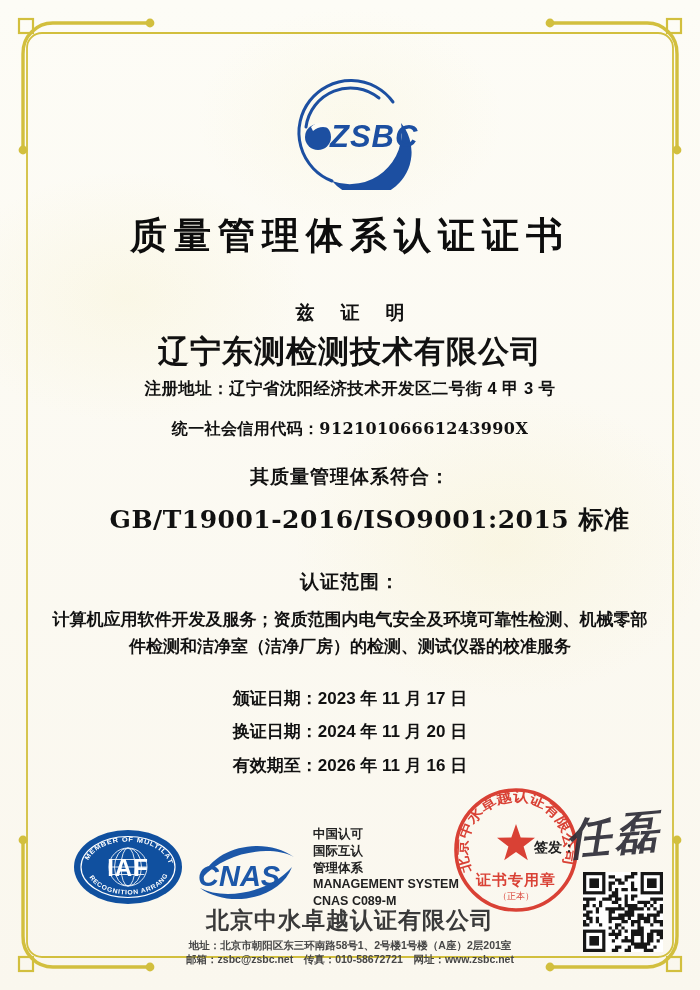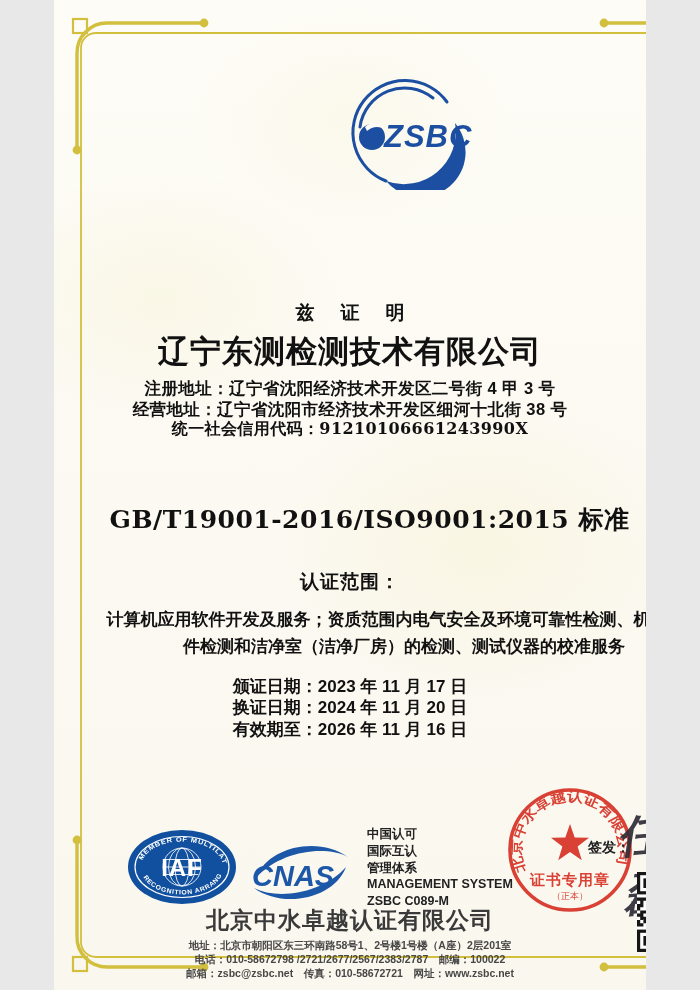--- a/index.html
+++ b/index.html
@@ -1,17 +1,17 @@
 <!DOCTYPE html>
 <html><head>
 <meta charset="utf-8">
 <style>
   html,body{margin:0;padding:0;background:#e8e8e8;}
   .page{
-    position:relative;width:592px;height:990px;margin:0 auto;overflow:hidden;
+    position:relative;width:700px;height:990px;margin:0 auto;overflow:hidden;
     background:
       radial-gradient(260px 180px at 18% 30%, rgba(238,226,150,.14), transparent 70%),
       radial-gradient(300px 220px at 72% 55%, rgba(238,226,150,.16), transparent 70%),
       radial-gradient(220px 160px at 50% 12%, rgba(238,226,150,.10), transparent 70%),
       linear-gradient(#fdfcf6,#faf7ee);
     font-family:"Liberation Sans", sans-serif;color:#111;
   }
   .abs{position:absolute;left:0;right:0;text-align:center;}
   svg{display:block;}
   .border-frame{position:absolute;inset:0;}
@@ -21,21 +21,21 @@
   .company{top:331px;font-size:31px;font-weight:bold;letter-spacing:1px;}
   .addr{font-size:16.5px;font-weight:600;letter-spacing:.4px;}
   .addr1{top:378px;}
   .addr2{top:399px;}
   .addr3{top:419px;font-family:"DejaVu Serif",serif;font-size:16px;}
   .conforms{top:464px;font-size:19px;font-weight:bold;letter-spacing:1px;}
   .standard{top:503px;font-size:25px;font-weight:600;font-family:"DejaVu Serif",serif;letter-spacing:.5px;margin-left:39px;}
   .scopelabel{top:569px;font-size:19px;font-weight:bold;letter-spacing:1px;}
   .scope{top:606px;width:608px;left:46px;right:auto;font-size:17px;font-weight:600;line-height:1.6;text-align:center;}
   .dates{top:676px;font-size:17px;font-weight:600;line-height:1.25;}
-  .dates div{margin:0;}
+  .dates div{margin:12px;}
   .note{top:740px;width:636px;left:32px;right:auto;font-size:13px;font-weight:600;line-height:1.32;text-align:center;color:#1a1a1a;}
   .cnas-block{position:absolute;left:313px;top:826px;text-align:left;font-size:12.5px;font-weight:bold;line-height:1.34;color:#222;}
   .issuer{top:905px;font-size:23px;font-weight:bold;letter-spacing:1px;color:#3a3a3a;}
   .foot{top:938px;font-size:10.5px;font-weight:600;line-height:1.35;color:#474747;text-align:center;}
   .sig-label{position:absolute;left:534px;top:839px;font-size:14px;font-weight:bold;color:#222;}
   .sig-name{
     position:absolute;left:566px;top:806px;font-size:44px;font-style:italic;font-weight:bold;
     font-family:"DejaVu Serif",serif;color:#2f2e38;transform:rotate(-5deg);letter-spacing:4px;opacity:.92;
   }
   .stamp{position:absolute;left:450px;top:782px;opacity:.88;}
@@ -83,25 +83,26 @@
     <g fill="none" stroke="#1c4fa1" stroke-width="3" stroke-linecap="round">
       <path d="M 106 28 A 52 52 0 1 0 45 107"></path>
       <path d="M 92 24 A 45 45 0 0 0 19 53"></path>
     </g>
     <path d="M 114 49 A 52 52 0 0 1 45 107 A 44 44 0 0 0 114 49 Z" fill="#1c4fa1"></path>
     <circle cx="31" cy="63" r="13" fill="#1c4fa1"></circle>
     <path d="M 24 53 Q 33 44 44 55 Q 34 50 26 57 Z" fill="#fdfcf6"></path>
     <text x="43" y="73" font-size="31" font-weight="bold" font-style="italic" letter-spacing="1" fill="#1c4fa1" font-family="Liberation Sans, sans-serif">ZSBC</text>
   </svg>
 
+  <div class="abs title">质量管理体系认证证书</div>
   <div class="abs company">辽宁东测检测技术有限公司</div>
   <div class="abs hereby">兹证明</div>
   <div class="abs addr addr1">注册地址：辽宁省沈阳经济技术开发区二号街 4 甲 3 号</div>
-  <div class="abs addr addr2">经营地址：辽宁省沈阳市经济技术开发区细河十北街 38 号</div>
   <div class="abs addr addr3">统一社会信用代码：91210106661243990X</div>
+  <div class="abs conforms">其质量管理体系符合：</div>
   <div class="abs standard">GB/T19001-2016/ISO9001:2015 标准</div>
   <div class="abs scopelabel">认证范围：</div>
   <div class="abs scope">计算机应用软件开发及服务；资质范围内电气安全及环境可靠性检测、机械零部件检测和洁净室（洁净厂房）的检测、测试仪器的校准服务</div>
 
   <div class="abs dates">
     <div>颁证日期：2023 年 11 月 17 日</div>
     <div>换证日期：2024 年 11 月 20 日</div>
     <div>有效期至：2026 年 11 月 16 日</div>
   </div>
 
@@ -132,21 +133,21 @@
     <path d="M 5 40 C 17 8 68 -2 97 19 C 74 7 29 13 5 40 Z" fill="#1c57a8"></path>
     <path d="M 95 29 C 83 61 32 71 3 50 C 26 62 71 56 95 29 Z" fill="#1c57a8"></path>
     <text x="1" y="48" font-size="29" font-weight="bold" font-style="italic" fill="#1c57a8" font-family="Liberation Sans, sans-serif">CNAS</text>
   </svg>
 
   <div class="cnas-block">
     <div>中国认可</div>
     <div>国际互认</div>
     <div>管理体系</div>
     <div>MANAGEMENT SYSTEM</div>
-    <div>ZSBC C089-M</div>
+    <div>CNAS C089-M</div>
   </div>
 
   <svg class="stamp" width="132" height="136" viewBox="0 0 132 136">
     <defs>
       <path id="sealRing" d="M 21.6 88.7 A 49 49 0 1 1 110.4 88.7"></path>
     </defs>
     <circle cx="66" cy="68" r="60" fill="none" stroke="#d5281c" stroke-width="3.6"></circle>
     <polygon fill="#d5281c" points="66,42 70.7,55.5 85.0,55.8 73.6,64.5 77.8,78.2 66,70 54.2,78.2 58.4,64.5 47.0,55.8 61.3,55.5"></polygon>
     <text font-size="13.5" font-weight="bold" fill="#d5281c" font-family="Liberation Sans, sans-serif">
       <textPath href="#sealRing" startOffset="0" textLength="190" lengthAdjust="spacingAndGlyphs">北京中水卓越认证有限公司</textPath>
@@ -178,17 +179,16 @@
         </g>
     </g>
     <g class="mods">
         <path fill="#161616" d="M46.5 0.0h3.1v3.1h-3.1zM49.6 0.0h3.1v3.1h-3.1zM24.8 3.1h3.1v3.1h-3.1zM27.9 3.1h3.1v3.1h-3.1zM40.3 3.1h3.1v3.1h-3.1zM43.4 3.1h3.1v3.1h-3.1zM46.5 3.1h3.1v3.1h-3.1zM31.0 6.2h3.1v3.1h-3.1zM34.1 6.2h3.1v3.1h-3.1zM40.3 6.2h3.1v3.1h-3.1zM24.8 9.3h3.1v3.1h-3.1zM27.9 9.3h3.1v3.1h-3.1zM34.1 9.3h3.1v3.1h-3.1zM37.2 9.3h3.1v3.1h-3.1zM46.5 9.3h3.1v3.1h-3.1zM24.8 12.4h3.1v3.1h-3.1zM46.5 12.4h3.1v3.1h-3.1zM24.8 15.5h3.1v3.1h-3.1zM31.0 15.5h3.1v3.1h-3.1zM37.2 15.5h3.1v3.1h-3.1zM40.3 15.5h3.1v3.1h-3.1zM46.5 15.5h3.1v3.1h-3.1zM49.6 15.5h3.1v3.1h-3.1zM27.9 18.6h3.1v3.1h-3.1zM31.0 18.6h3.1v3.1h-3.1zM24.8 21.7h3.1v3.1h-3.1zM27.9 21.7h3.1v3.1h-3.1zM31.0 21.7h3.1v3.1h-3.1zM40.3 21.7h3.1v3.1h-3.1zM46.5 21.7h3.1v3.1h-3.1zM49.6 21.7h3.1v3.1h-3.1zM0.0 24.8h3.1v3.1h-3.1zM3.1 24.8h3.1v3.1h-3.1zM6.2 24.8h3.1v3.1h-3.1zM9.3 24.8h3.1v3.1h-3.1zM18.6 24.8h3.1v3.1h-3.1zM21.7 24.8h3.1v3.1h-3.1zM24.8 24.8h3.1v3.1h-3.1zM31.0 24.8h3.1v3.1h-3.1zM34.1 24.8h3.1v3.1h-3.1zM40.3 24.8h3.1v3.1h-3.1zM46.5 24.8h3.1v3.1h-3.1zM65.1 24.8h3.1v3.1h-3.1zM68.2 24.8h3.1v3.1h-3.1zM71.3 24.8h3.1v3.1h-3.1zM74.4 24.8h3.1v3.1h-3.1zM3.1 27.9h3.1v3.1h-3.1zM15.5 27.9h3.1v3.1h-3.1zM27.9 27.9h3.1v3.1h-3.1zM31.0 27.9h3.1v3.1h-3.1zM40.3 27.9h3.1v3.1h-3.1zM52.7 27.9h3.1v3.1h-3.1zM55.8 27.9h3.1v3.1h-3.1zM58.9 27.9h3.1v3.1h-3.1zM62.0 27.9h3.1v3.1h-3.1zM68.2 27.9h3.1v3.1h-3.1zM0.0 31.0h3.1v3.1h-3.1zM3.1 31.0h3.1v3.1h-3.1zM9.3 31.0h3.1v3.1h-3.1zM15.5 31.0h3.1v3.1h-3.1zM34.1 31.0h3.1v3.1h-3.1zM40.3 31.0h3.1v3.1h-3.1zM43.4 31.0h3.1v3.1h-3.1zM46.5 31.0h3.1v3.1h-3.1zM49.6 31.0h3.1v3.1h-3.1zM58.9 31.0h3.1v3.1h-3.1zM65.1 31.0h3.1v3.1h-3.1zM74.4 31.0h3.1v3.1h-3.1zM0.0 34.1h3.1v3.1h-3.1zM12.4 34.1h3.1v3.1h-3.1zM21.7 34.1h3.1v3.1h-3.1zM24.8 34.1h3.1v3.1h-3.1zM27.9 34.1h3.1v3.1h-3.1zM31.0 34.1h3.1v3.1h-3.1zM34.1 34.1h3.1v3.1h-3.1zM37.2 34.1h3.1v3.1h-3.1zM43.4 34.1h3.1v3.1h-3.1zM46.5 34.1h3.1v3.1h-3.1zM49.6 34.1h3.1v3.1h-3.1zM52.7 34.1h3.1v3.1h-3.1zM55.8 34.1h3.1v3.1h-3.1zM62.0 34.1h3.1v3.1h-3.1zM68.2 34.1h3.1v3.1h-3.1zM74.4 34.1h3.1v3.1h-3.1zM3.1 37.2h3.1v3.1h-3.1zM6.2 37.2h3.1v3.1h-3.1zM12.4 37.2h3.1v3.1h-3.1zM24.8 37.2h3.1v3.1h-3.1zM27.9 37.2h3.1v3.1h-3.1zM40.3 37.2h3.1v3.1h-3.1zM43.4 37.2h3.1v3.1h-3.1zM46.5 37.2h3.1v3.1h-3.1zM71.3 37.2h3.1v3.1h-3.1zM74.4 37.2h3.1v3.1h-3.1zM0.0 40.3h3.1v3.1h-3.1zM3.1 40.3h3.1v3.1h-3.1zM24.8 40.3h3.1v3.1h-3.1zM34.1 40.3h3.1v3.1h-3.1zM37.2 40.3h3.1v3.1h-3.1zM40.3 40.3h3.1v3.1h-3.1zM43.4 40.3h3.1v3.1h-3.1zM46.5 40.3h3.1v3.1h-3.1zM52.7 40.3h3.1v3.1h-3.1zM55.8 40.3h3.1v3.1h-3.1zM62.0 40.3h3.1v3.1h-3.1zM65.1 40.3h3.1v3.1h-3.1zM68.2 40.3h3.1v3.1h-3.1zM71.3 40.3h3.1v3.1h-3.1zM3.1 43.4h3.1v3.1h-3.1zM6.2 43.4h3.1v3.1h-3.1zM12.4 43.4h3.1v3.1h-3.1zM24.8 43.4h3.1v3.1h-3.1zM27.9 43.4h3.1v3.1h-3.1zM31.0 43.4h3.1v3.1h-3.1zM34.1 43.4h3.1v3.1h-3.1zM37.2 43.4h3.1v3.1h-3.1zM43.4 43.4h3.1v3.1h-3.1zM52.7 43.4h3.1v3.1h-3.1zM55.8 43.4h3.1v3.1h-3.1zM58.9 43.4h3.1v3.1h-3.1zM62.0 43.4h3.1v3.1h-3.1zM68.2 43.4h3.1v3.1h-3.1zM0.0 46.5h3.1v3.1h-3.1zM6.2 46.5h3.1v3.1h-3.1zM12.4 46.5h3.1v3.1h-3.1zM24.8 46.5h3.1v3.1h-3.1zM37.2 46.5h3.1v3.1h-3.1zM40.3 46.5h3.1v3.1h-3.1zM46.5 46.5h3.1v3.1h-3.1zM49.6 46.5h3.1v3.1h-3.1zM52.7 46.5h3.1v3.1h-3.1zM58.9 46.5h3.1v3.1h-3.1zM62.0 46.5h3.1v3.1h-3.1zM68.2 46.5h3.1v3.1h-3.1zM71.3 46.5h3.1v3.1h-3.1zM74.4 46.5h3.1v3.1h-3.1zM0.0 49.6h3.1v3.1h-3.1zM3.1 49.6h3.1v3.1h-3.1zM15.5 49.6h3.1v3.1h-3.1zM31.0 49.6h3.1v3.1h-3.1zM34.1 49.6h3.1v3.1h-3.1zM46.5 49.6h3.1v3.1h-3.1zM52.7 49.6h3.1v3.1h-3.1zM65.1 49.6h3.1v3.1h-3.1zM74.4 49.6h3.1v3.1h-3.1zM24.8 52.7h3.1v3.1h-3.1zM31.0 52.7h3.1v3.1h-3.1zM37.2 52.7h3.1v3.1h-3.1zM52.7 52.7h3.1v3.1h-3.1zM55.8 52.7h3.1v3.1h-3.1zM27.9 55.8h3.1v3.1h-3.1zM34.1 55.8h3.1v3.1h-3.1zM40.3 55.8h3.1v3.1h-3.1zM46.5 55.8h3.1v3.1h-3.1zM49.6 55.8h3.1v3.1h-3.1zM52.7 55.8h3.1v3.1h-3.1zM55.8 55.8h3.1v3.1h-3.1zM65.1 55.8h3.1v3.1h-3.1zM68.2 55.8h3.1v3.1h-3.1zM71.3 55.8h3.1v3.1h-3.1zM74.4 55.8h3.1v3.1h-3.1zM24.8 58.9h3.1v3.1h-3.1zM27.9 58.9h3.1v3.1h-3.1zM31.0 58.9h3.1v3.1h-3.1zM34.1 58.9h3.1v3.1h-3.1zM46.5 58.9h3.1v3.1h-3.1zM49.6 58.9h3.1v3.1h-3.1zM52.7 58.9h3.1v3.1h-3.1zM55.8 58.9h3.1v3.1h-3.1zM62.0 58.9h3.1v3.1h-3.1zM65.1 58.9h3.1v3.1h-3.1zM71.3 58.9h3.1v3.1h-3.1zM74.4 58.9h3.1v3.1h-3.1zM31.0 62.0h3.1v3.1h-3.1zM40.3 62.0h3.1v3.1h-3.1zM46.5 62.0h3.1v3.1h-3.1zM55.8 62.0h3.1v3.1h-3.1zM62.0 62.0h3.1v3.1h-3.1zM65.1 62.0h3.1v3.1h-3.1zM74.4 62.0h3.1v3.1h-3.1zM27.9 65.1h3.1v3.1h-3.1zM37.2 65.1h3.1v3.1h-3.1zM40.3 65.1h3.1v3.1h-3.1zM43.4 65.1h3.1v3.1h-3.1zM46.5 65.1h3.1v3.1h-3.1zM55.8 65.1h3.1v3.1h-3.1zM62.0 65.1h3.1v3.1h-3.1zM65.1 65.1h3.1v3.1h-3.1zM71.3 65.1h3.1v3.1h-3.1zM46.5 68.2h3.1v3.1h-3.1zM49.6 68.2h3.1v3.1h-3.1zM52.7 68.2h3.1v3.1h-3.1zM55.8 68.2h3.1v3.1h-3.1zM58.9 68.2h3.1v3.1h-3.1zM62.0 68.2h3.1v3.1h-3.1zM31.0 71.3h3.1v3.1h-3.1zM34.1 71.3h3.1v3.1h-3.1zM43.4 71.3h3.1v3.1h-3.1zM49.6 71.3h3.1v3.1h-3.1zM52.7 71.3h3.1v3.1h-3.1zM55.8 71.3h3.1v3.1h-3.1zM58.9 71.3h3.1v3.1h-3.1zM68.2 71.3h3.1v3.1h-3.1zM27.9 74.4h3.1v3.1h-3.1zM31.0 74.4h3.1v3.1h-3.1zM40.3 74.4h3.1v3.1h-3.1zM43.4 74.4h3.1v3.1h-3.1zM58.9 74.4h3.1v3.1h-3.1zM62.0 74.4h3.1v3.1h-3.1zM65.1 74.4h3.1v3.1h-3.1z"></path>
       </g>
   </svg>
 
   <div class="abs issuer">北京中水卓越认证有限公司</div>
   <div class="abs foot">
     <div>地址：北京市朝阳区东三环南路58号1、2号楼1号楼（A座）2层201室</div>
-    <div>电话：010-58672798 /2721/2677/2567/2383/2787　邮编：100022</div>
     <div>邮箱：zsbc@zsbc.net　传真：010-58672721　网址：www.zsbc.net</div>
   </div>
 
 </div>
 
 </body></html>

